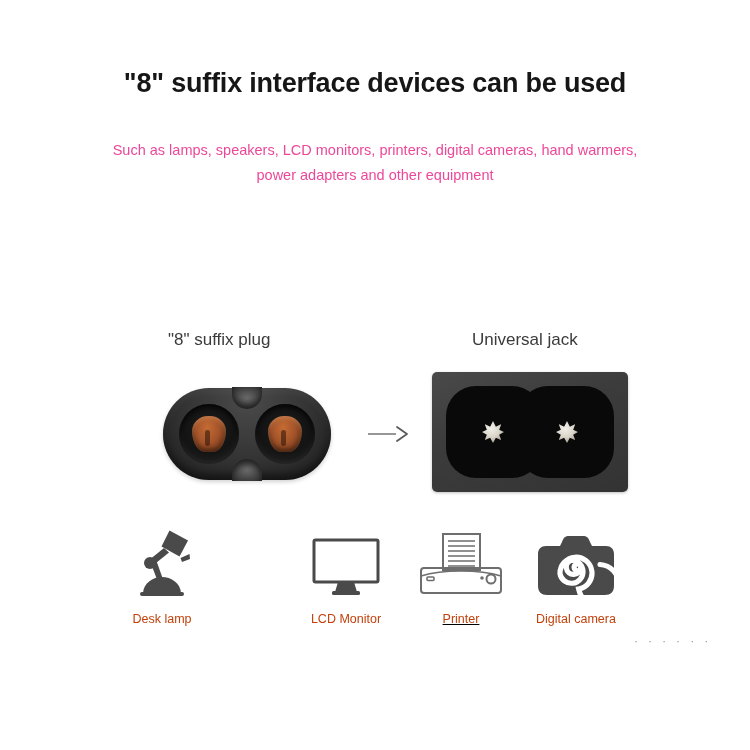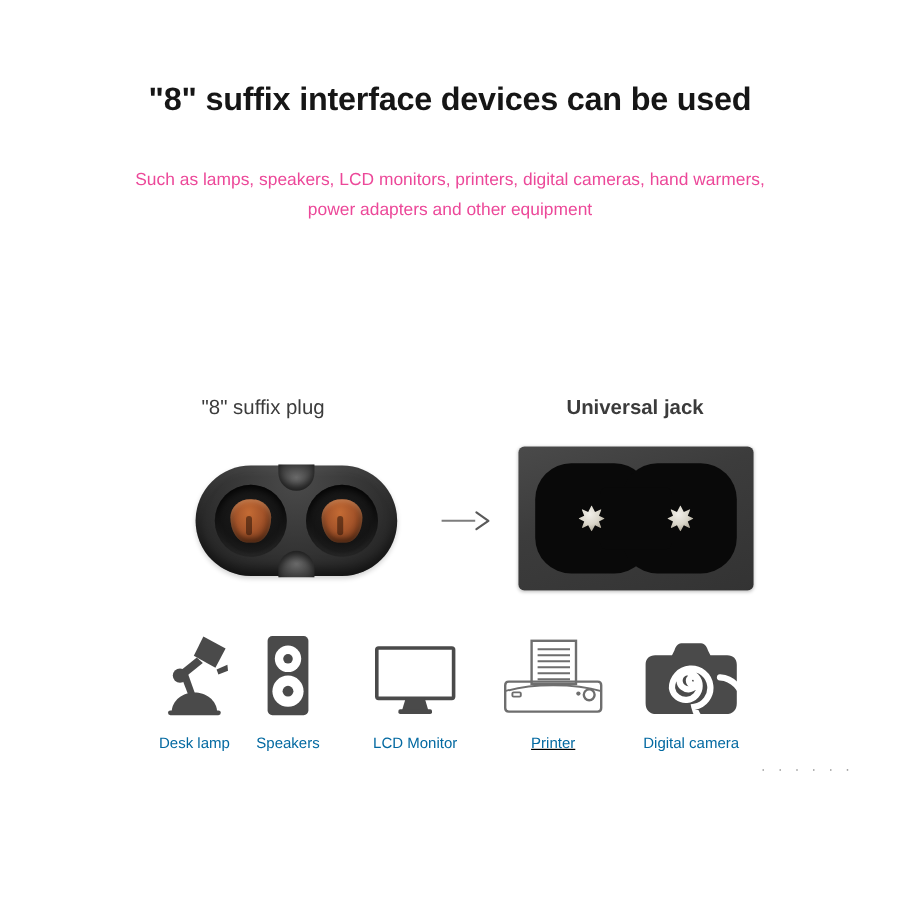--- a/index.html
+++ b/index.html
@@ -57,21 +57,21 @@
     height: 180px;
   }
 
   .cap {
     position: absolute;
     font-size: 17px;
     color: #3b3b3b;
     white-space: nowrap;
   }
   .cap-plug { left: 168px; top: 0px; }
-  .cap-jack { left: 472px; top: 0px; font-weight: bold; }
+  .cap-jack { left: 472px; top: 0px; }
 
   
   .plug {
     position: absolute;
     left: 163px;
     top: 58px;
     width: 168px;
     height: 92px;
   }
   .plug-body {
@@ -217,21 +217,21 @@
   }
   .device .glyph {
     height: 78px;
     display: flex;
     align-items: flex-end;
     justify-content: center;
   }
   .device .dlabel {
     margin-top: 14px;
     font-size: 12.5px;
-    color: #0369a1;
+    color: #c2410c;
     white-space: nowrap;
   }
   .d-lamp    { left: 107px; }
   .d-speaker { left: 185px; }
   .d-monitor { left: 291px; }
   .d-printer { left: 406px; text-decoration: underline; }
   .d-camera  { left: 521px; }
 
   .ellipsis {
     position: absolute;
@@ -304,32 +304,20 @@
             <path d="M20.5 37 L25.5 33 L34 57 L28.5 58 Z"></path>
             <circle cx="19" cy="35" r="6"></circle>
             <path d="M12 66 C12 55, 22 49, 31 49 C40 49, 50 55, 50 66 Z"></path>
             <rect x="9" y="64" width="44" height="4" rx="2"></rect>
           </g>
         </svg>
       </div>
       <div class="dlabel">Desk lamp</div>
     </div>
 
-    <div class="device d-speaker">
-      <div class="glyph">
-        <svg width="44" height="70" viewBox="0 0 44 70">
-          <rect x="5" y="2" width="34" height="66" rx="4" fill="#4a4a4a"></rect>
-          <circle cx="22" cy="21" r="11" fill="#ffffff"></circle>
-          <circle cx="22" cy="21" r="4" fill="#4a4a4a"></circle>
-          <circle cx="22" cy="48" r="13" fill="#ffffff"></circle>
-          <circle cx="22" cy="48" r="4.5" fill="#4a4a4a"></circle>
-        </svg>
-      </div>
-      <div class="dlabel">Speakers</div>
-    </div>
 
     <div class="device d-monitor">
       <div class="glyph">
         <svg width="70" height="62" viewBox="0 0 70 62">
           <rect x="3" y="4" width="64" height="42" rx="1.5" fill="none" stroke="#4a4a4a" stroke-width="3"></rect>
           <path d="M27 46 L24 56 L46 56 L43 46 Z" fill="#4a4a4a"></path>
           <rect x="21" y="55" width="28" height="4" rx="1.5" fill="#4a4a4a"></rect>
         </svg>
       </div>
       <div class="dlabel">LCD Monitor</div>

